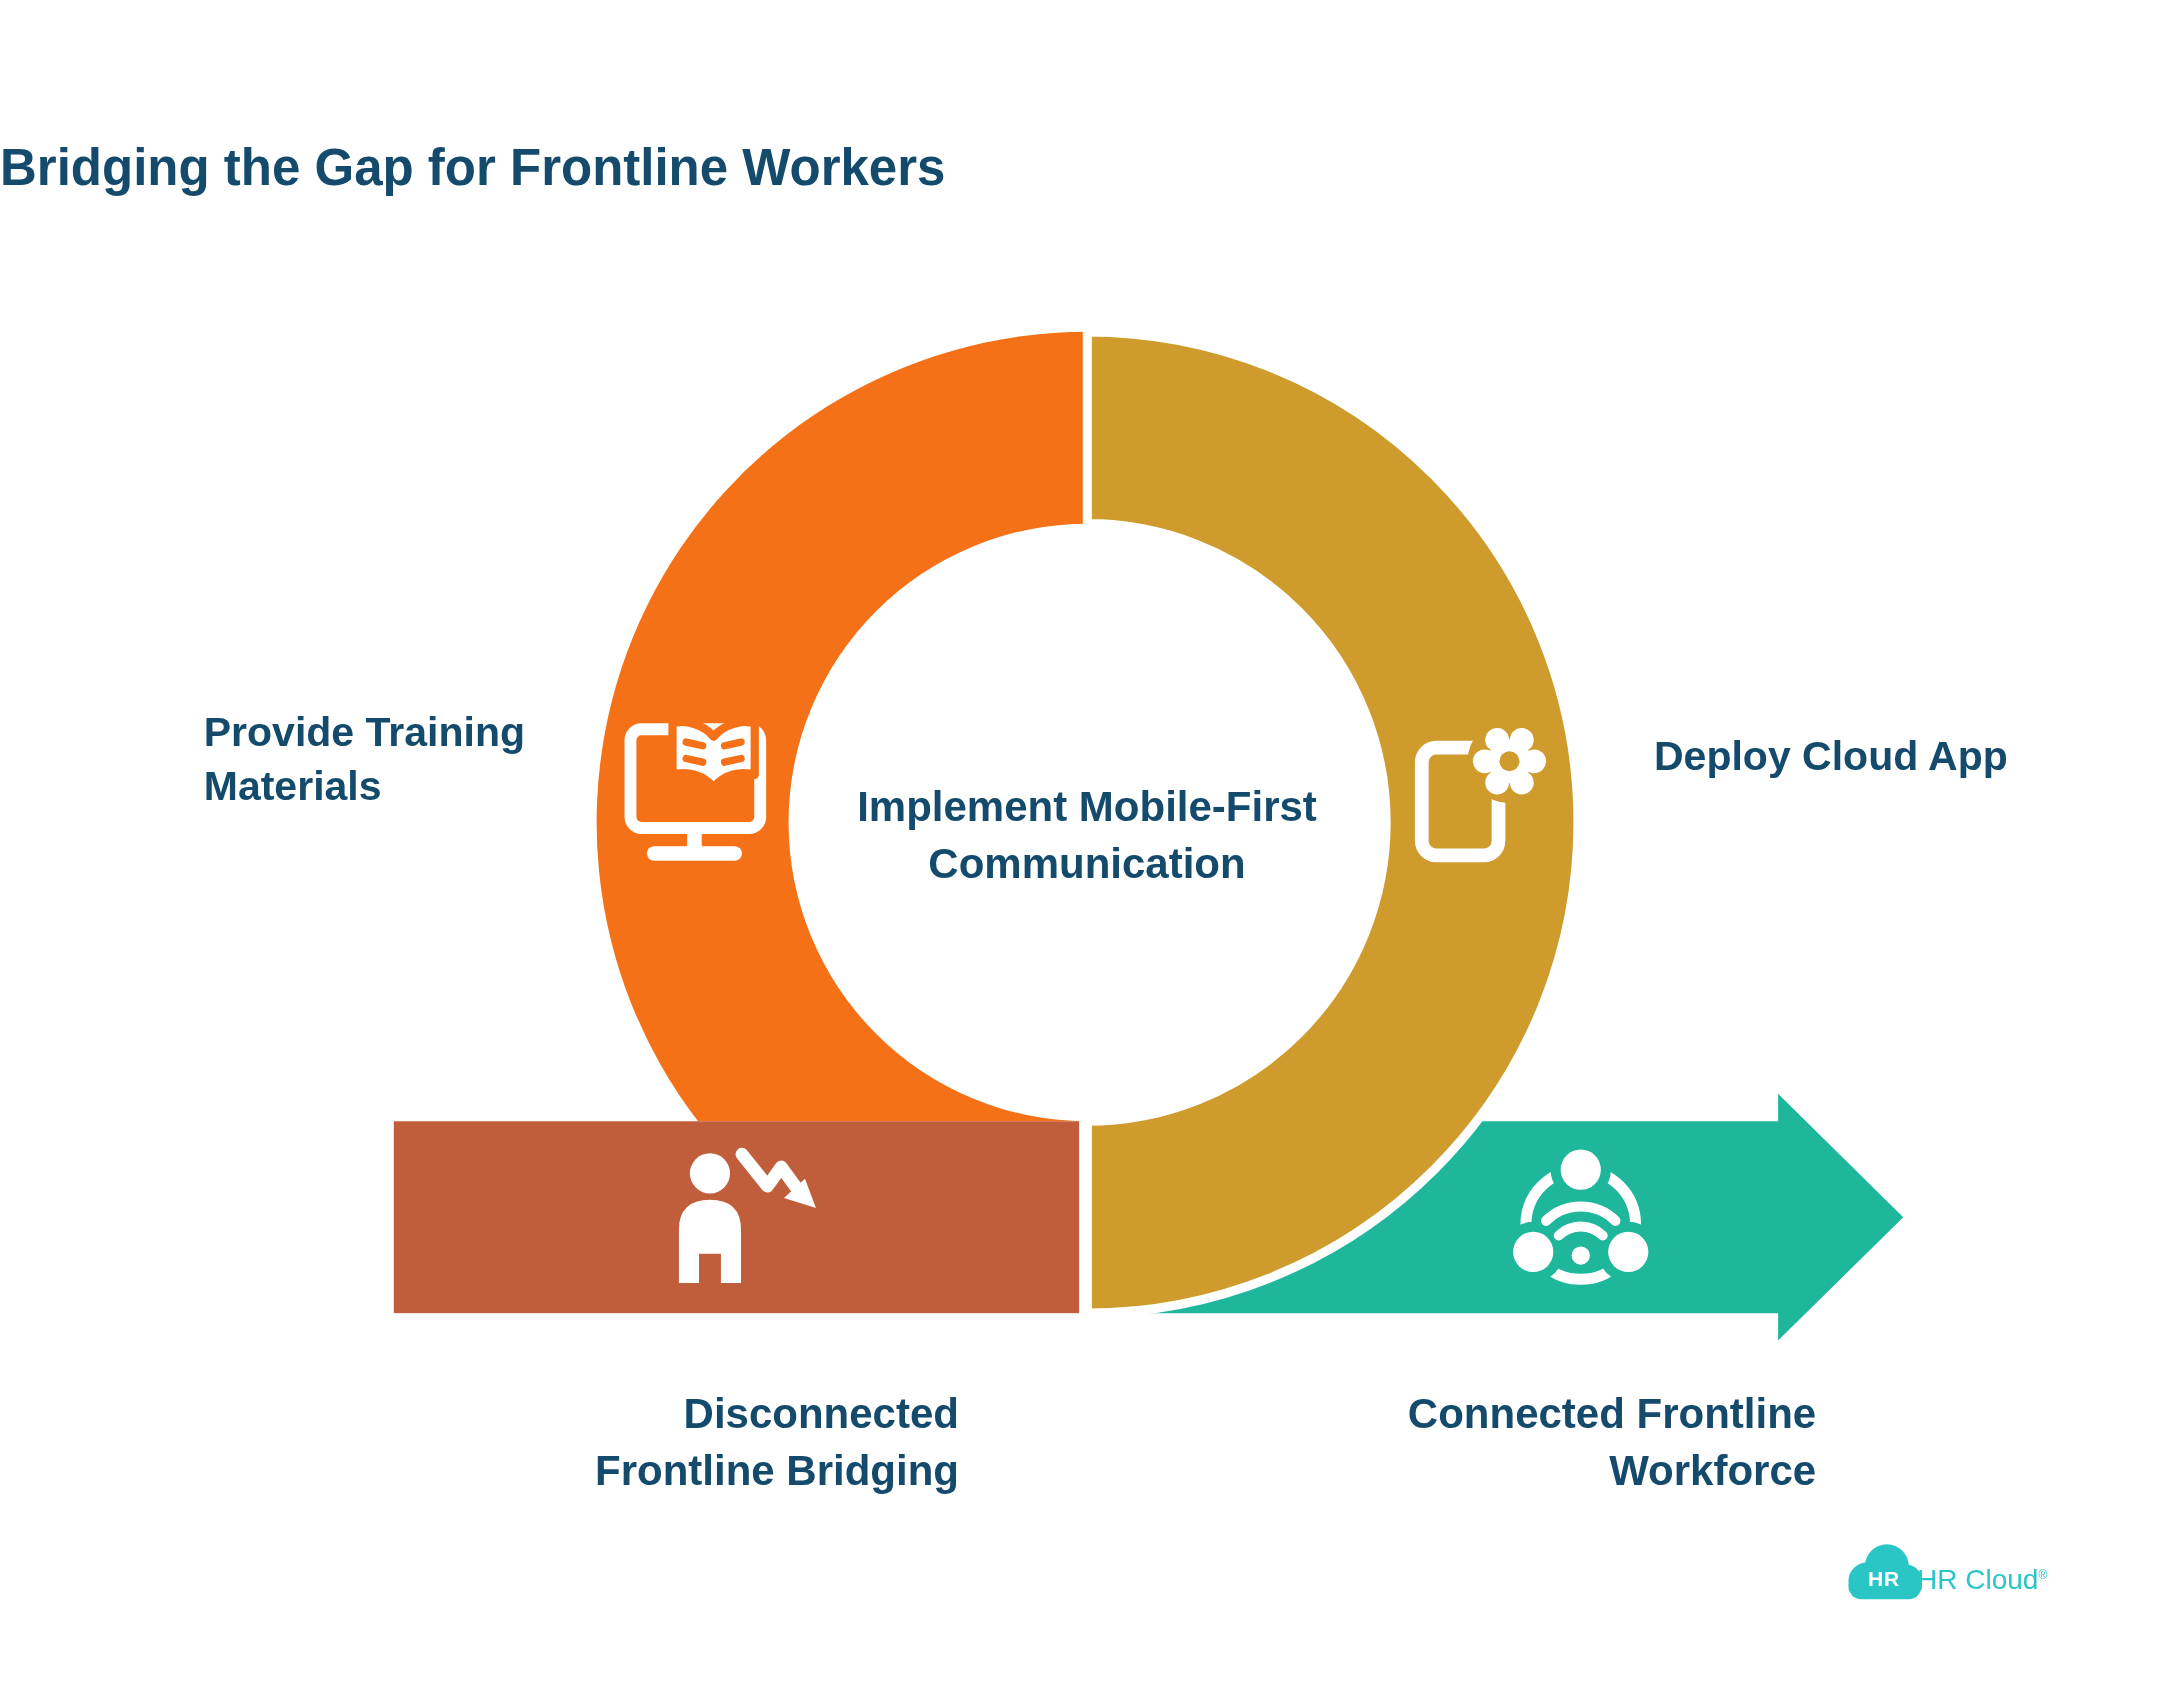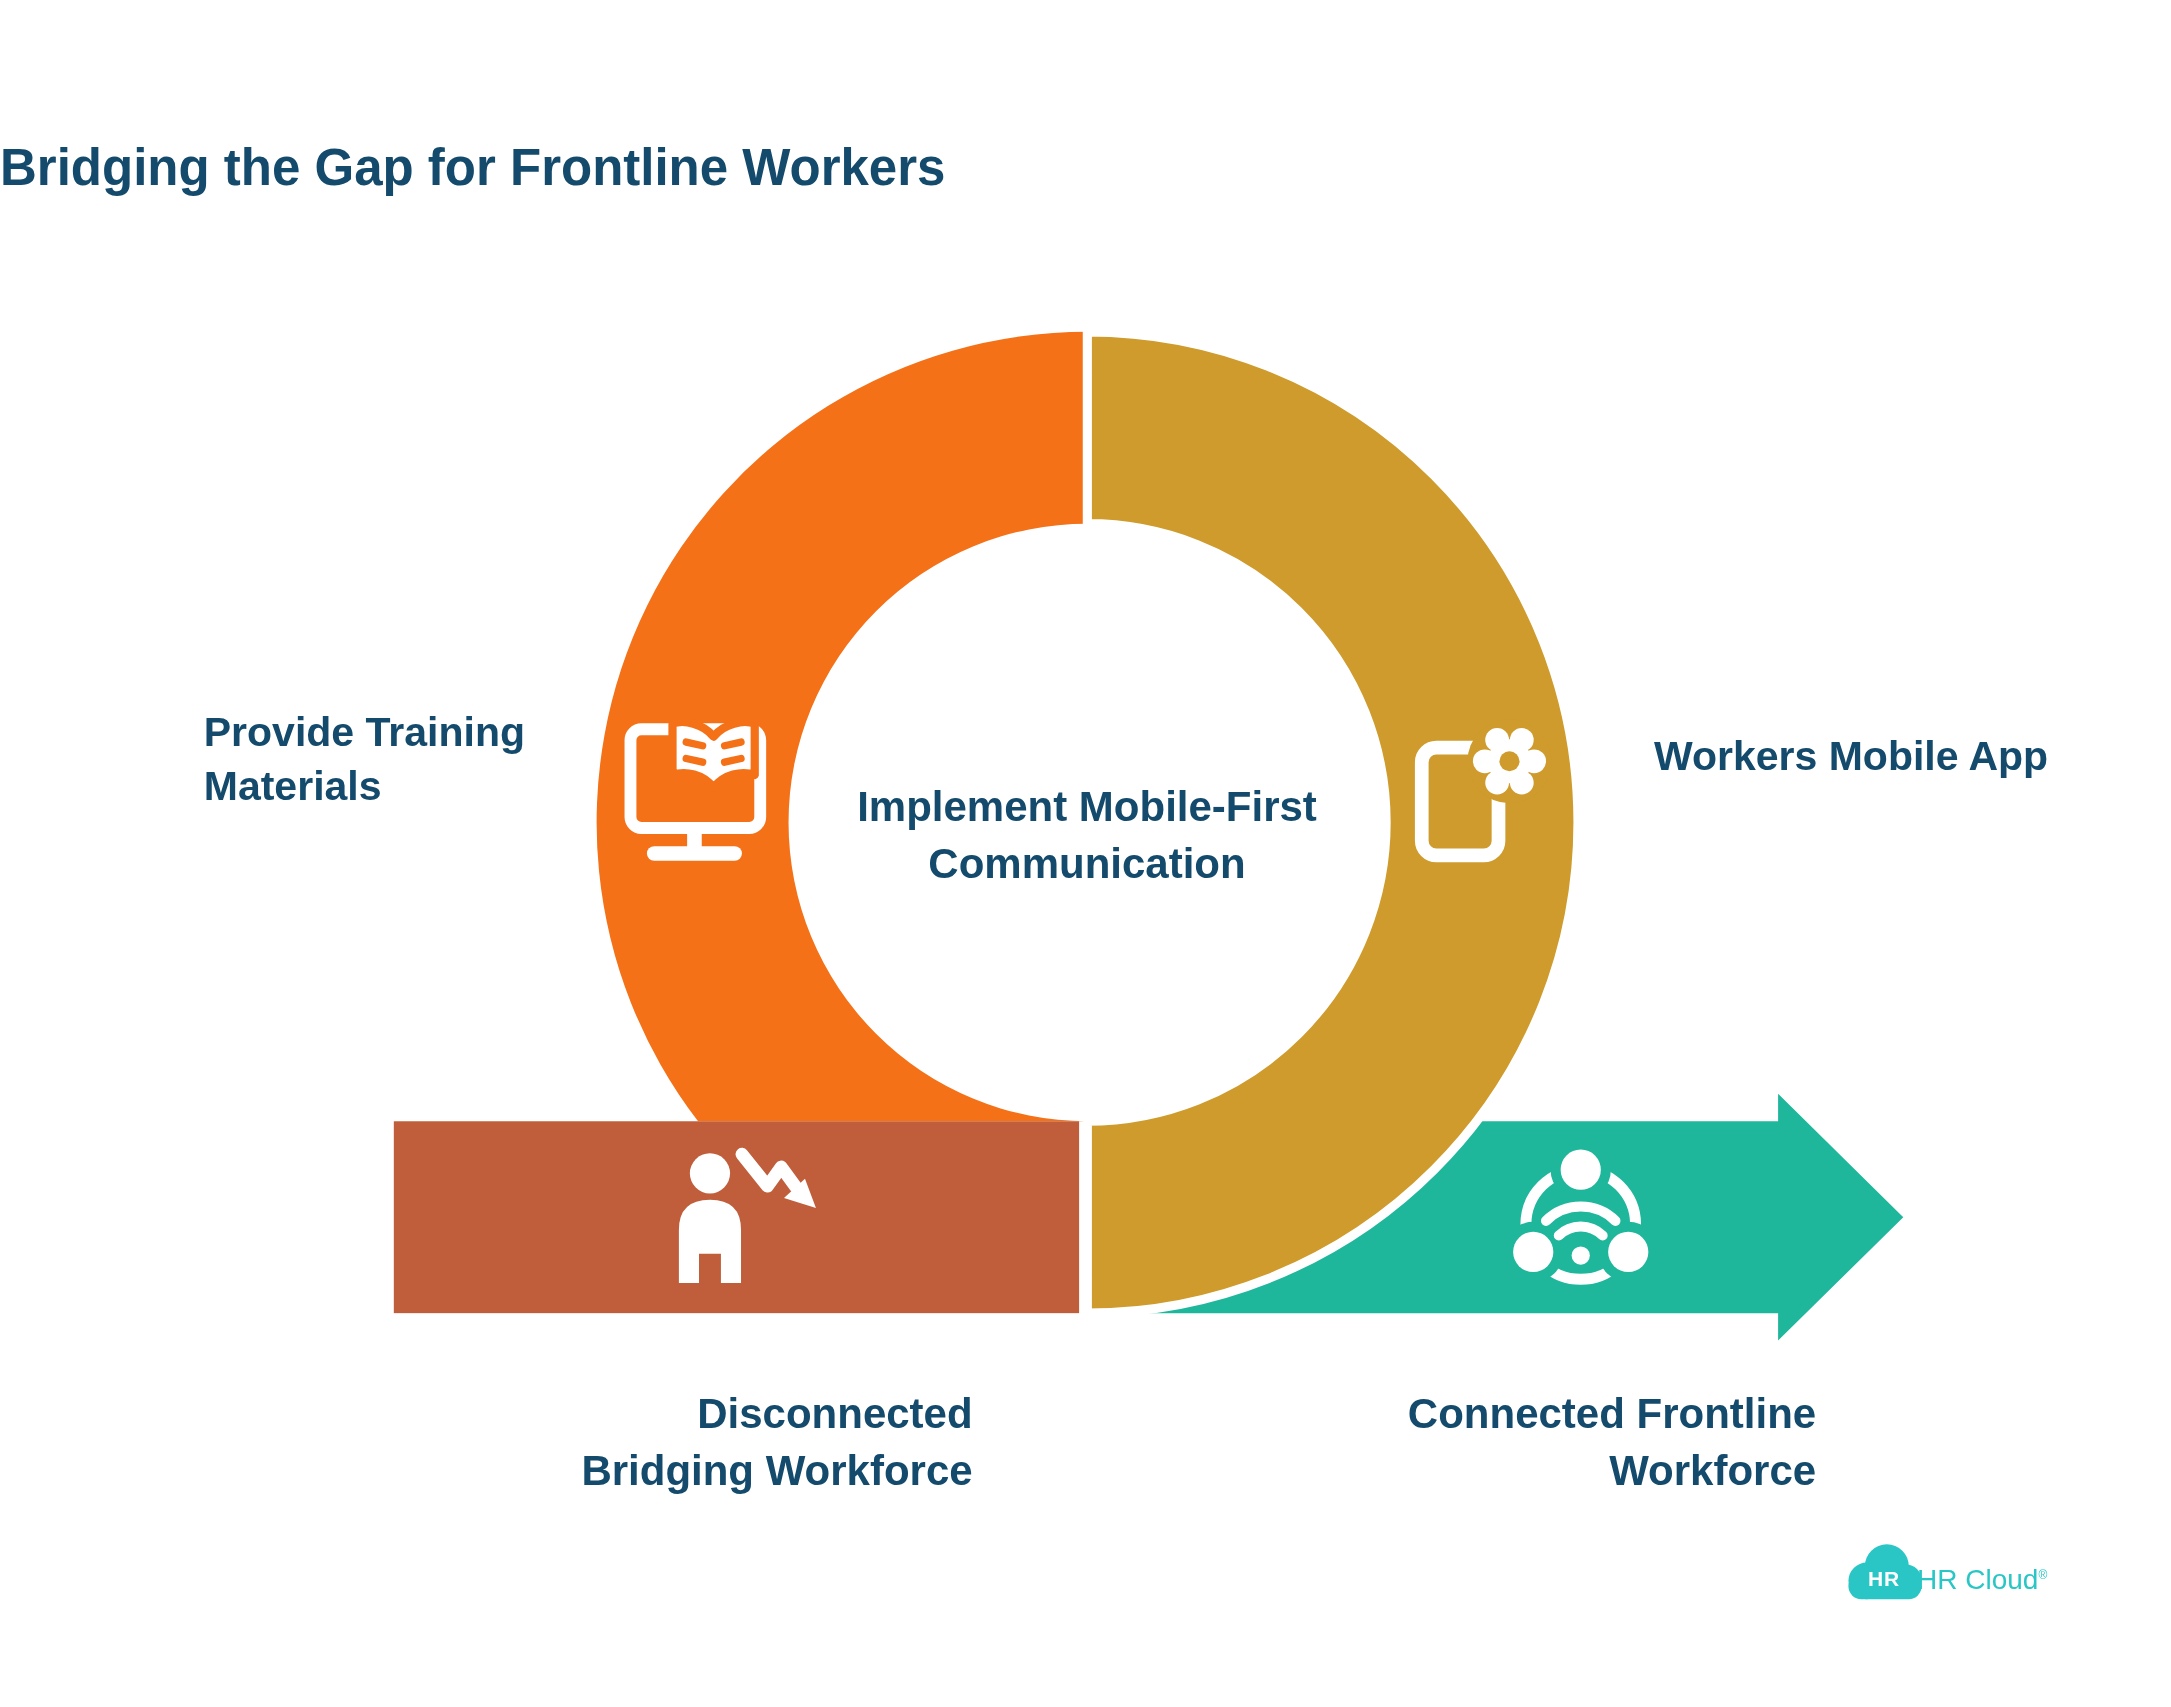--- a/index.html
+++ b/index.html
@@ -122,30 +122,30 @@
     </g>
   </svg>
 
   <div class="txt title">Bridging the Gap for Frontline Workers</div>
 
   <div class="txt label-left">
     <div>Provide Training</div>
     <div>Materials</div>
   </div>
 
-  <div class="txt label-right">Workers Mobile App</div>
+  <div class="txt label-right">Deploy Cloud App</div>
 
   <div class="txt label-center">
     <div>Implement Mobile-First</div>
     <div>Communication</div>
   </div>
 
   <div class="txt label-bottom label-disconnected">
     <div>Disconnected</div>
-    <div>Bridging Workforce</div>
+    <div>Frontline Bridging</div>
   </div>
 
   <div class="txt label-bottom label-connected">
     <div>Connected Frontline</div>
     <div>Workforce</div>
   </div>
 
   <div class="logo-badge">HR</div>
 
   <div class="logo-name">

